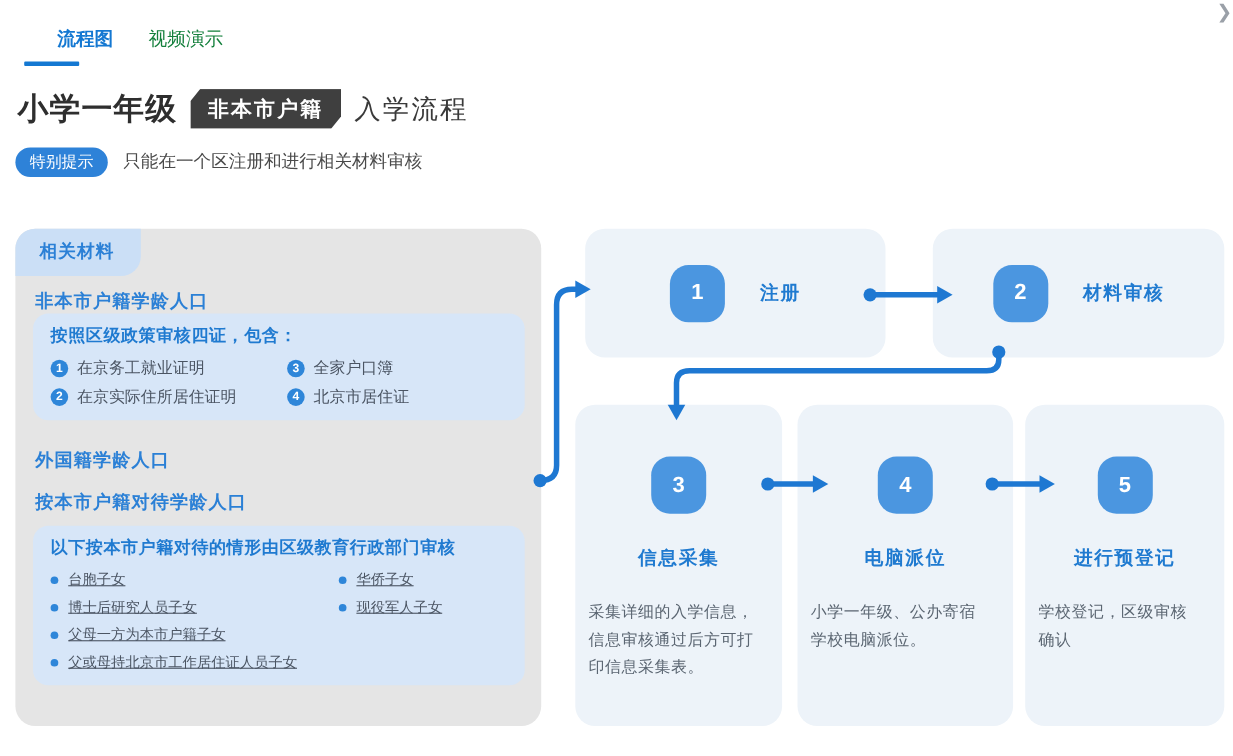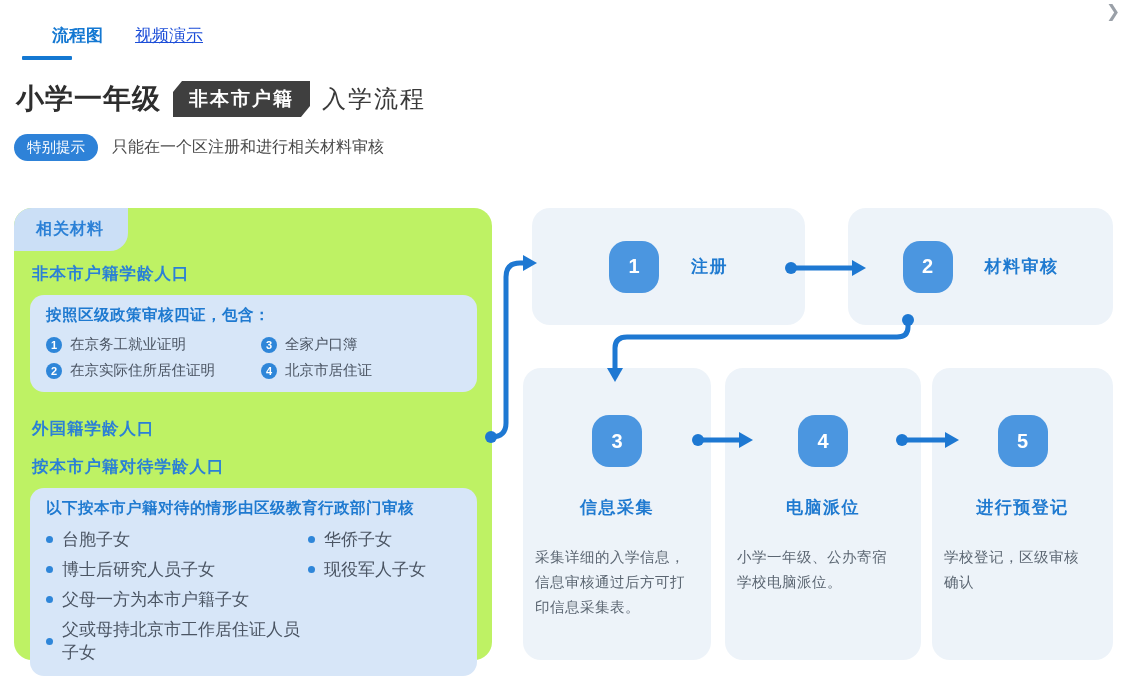--- a/index.html
+++ b/index.html
@@ -8,21 +8,21 @@
     position:relative;
     background:#ffffff;
     font-family:"Liberation Sans","DejaVu Sans",sans-serif;
     overflow:hidden;
     color:#333;
   }
   
   .tabs { position:absolute; left:22px; top:24px; display:flex; gap:32px; align-items:flex-start;margin-left:30px; }
   .tab { font-size:17px; cursor:pointer; }
   .tab.active { color:#1478d2; font-weight:bold; }
-  .tab.inactive { color:#1d4ed8;text-decoration:underline; }
+  .tab.inactive { color:#15803d; }
   .tab-underline { position:absolute; left:22px; top:56px; width:50px; height:4px; background:#1478d2; border-radius:1px; }
   .corner-chevron { position:absolute; left:1106px; top:1px; font-size:17px; font-weight:bold; color:#9aa0a8; cursor:pointer; }
 
   
   .page-title { position:absolute; left:16px; top:80px; display:flex; align-items:center; gap:12px; }
   .title-bold { font-size:28px; font-weight:900; color:#2e2e2e; letter-spacing:1px; }
   .title-badge {
     background:#3f3f3f; color:#fff; font-size:19px; font-weight:bold;
     padding:5px 16px; letter-spacing:2px;
     clip-path:polygon(9px 0, 100% 0, 100% calc(100% - 11px), calc(100% - 9px) 100%, 0 100%, 0 11px);
@@ -30,49 +30,49 @@
   .title-rest { font-size:24px; color:#3a3a3a; letter-spacing:2px; }
 
   
   .tip-row { position:absolute; left:14px; top:134px; display:flex; align-items:center; gap:14px; }
   .tip-badge { background:#2e82d8; color:#fff; font-size:14.5px; padding:4px 13px; border-radius:999px; }
   .tip-text { font-size:16px; color:#4a4a4a; }
 
   
   .materials-panel {
     position:absolute; left:14px; top:208px; width:478px; height:452px;
-    background:#bef264; border-radius:18px;
+    background:#e5e5e5; border-radius:18px;
   }
   .panel-tab {
     display:inline-block; background:#cbdff6; color:#2b80d6; font-weight:bold; font-size:16px;
     padding:11px 24px 11px 22px; border-radius:18px 0 18px 0; letter-spacing:1px;
   }
   .panel-content { padding:0 15px 0 16px; }
   .panel-heading { color:#2b80d6; font-size:16.5px; font-weight:bold; letter-spacing:1px; }
   .h1m { margin:12px 0 0 2px; }
   .h2m { margin:26px 0 0 2px; }
   .h3m { margin:16px 0 0 2px; }
   .info-box { background:#d7e6f8; border-radius:14px; padding:10px 14px 12px 16px; }
-  .box1 { margin-top:10px; }
+  .box1 { }
   .box2 { margin-top:8px; padding:9px 14px 9px 16px; }
   .box3 { margin-top:10px; }
   .box-title { color:#1f7ad0; font-size:15.5px; font-weight:bold; letter-spacing:0.5px; }
   .num-grid { display:grid; grid-template-columns:215px 1fr; row-gap:7px; margin-top:9px; }
   .num-item { display:flex; align-items:center; gap:8px; }
   .num-circle {
     width:16px; height:16px; border-radius:50%; background:#2e86d9; color:#fff;
     font-size:11px; font-weight:bold; display:flex; align-items:center; justify-content:center; flex:0 0 16px;
   }
   .num-text { font-size:14.5px; color:#4b5563; }
   .bullet-cols { display:flex; margin-top:9px; }
   .bullet-col { display:flex; flex-direction:column; gap:7px; }
   .bullet-col.left { width:262px; }
   .bullet-item { display:flex; align-items:center; gap:9px; }
   .bullet-dot { width:7px; height:7px; border-radius:50%; background:#2e86d9; flex:0 0 7px; }
-  .bullet-text { font-size:17px; color:#4b5563; }
+  .bullet-text { font-size:13px; color:#4b5563;text-decoration:underline; }
 
   
   .flow-card { position:absolute; background:#edf3f9; border-radius:18px; }
   .card-1 { left:532px; top:208px; width:273px; height:117px; }
   .card-2 { left:848px; top:208px; width:265px; height:117px; }
   .card-3 { left:523px; top:368px; width:188px; height:292px; }
   .card-4 { left:725px; top:368px; width:196px; height:292px; }
   .card-5 { left:932px; top:368px; width:181px; height:292px; }
   .card-h { display:flex; align-items:center; justify-content:center; gap:32px; }
   .step-badge {

